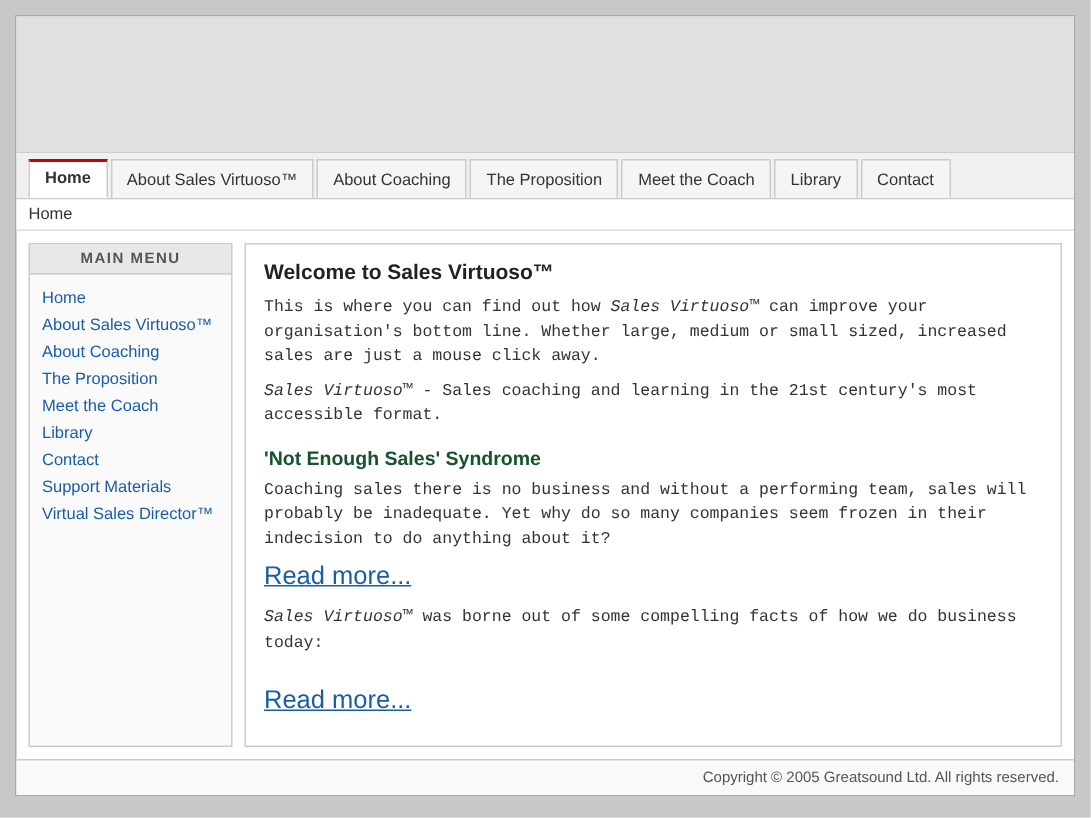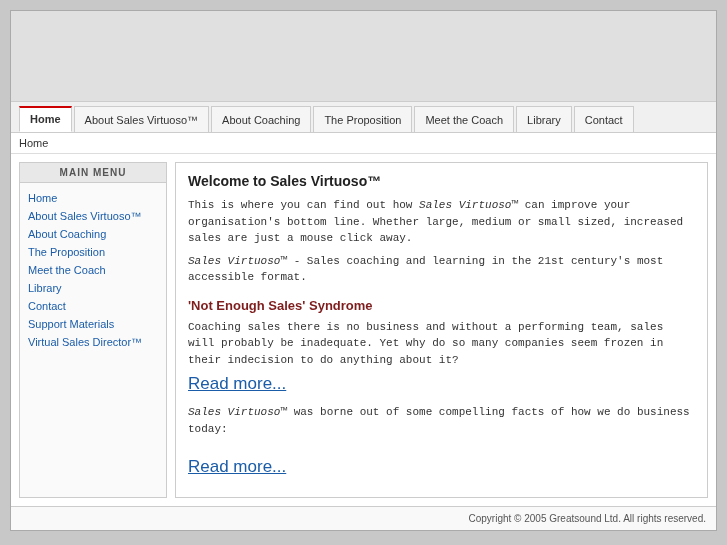--- a/index.html
+++ b/index.html
@@ -66,21 +66,21 @@
       background: #fff;
     }
     
     .content-area {
       display: flex;
       padding: 8px;
       gap: 8px;
     }
     
     .sidebar {
-      width: 148px;
+      width: 136px;
       flex-shrink: 0;
       border: 1px solid #ccc;
       background: #fafafa;
     }
     .sidebar-title {
       background: #e8e8e8;
       border-bottom: 1px solid #ccc;
       text-align: center;
       padding: 4px;
       font-size: 10px;
@@ -111,21 +111,21 @@
       font-size: 14px;
       font-weight: bold;
       margin-bottom: 8px;
       color: #222;
     }
     .main-content h2 {
       font-size: 13px;
       font-weight: bold;
       margin-top: 12px;
       margin-bottom: 6px;
-      color: #7f1d1d;
+      color: #14532d;
     }
     .main-content p {
       font-size: 11px;
       line-height: 1.5;
       margin-bottom: 6px;
       color: #333;
       font-family: Liberation Mono, monospace;
     }
     .italic-brand {
       font-style: italic;

